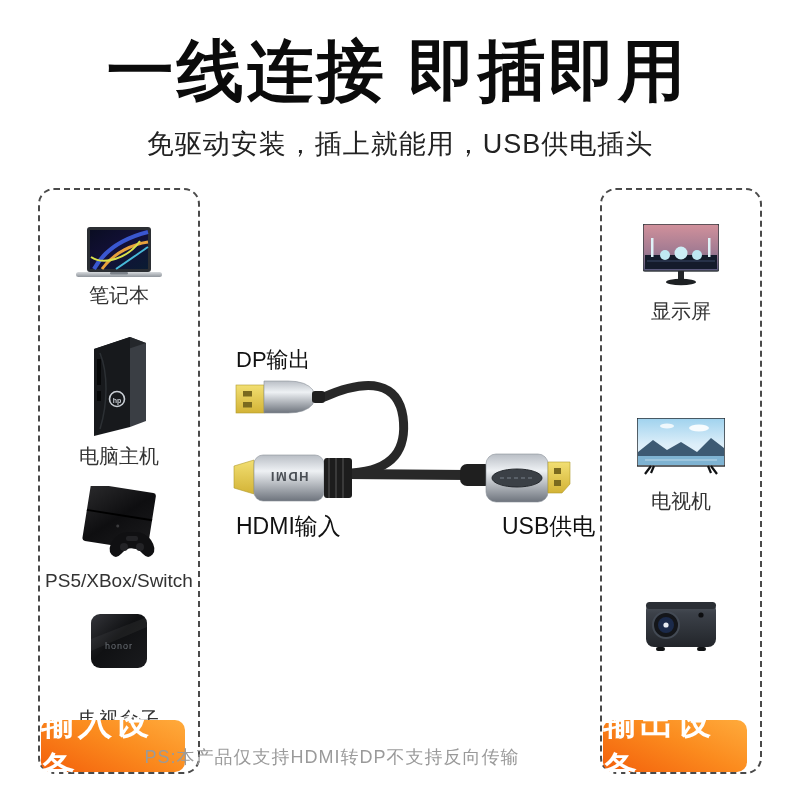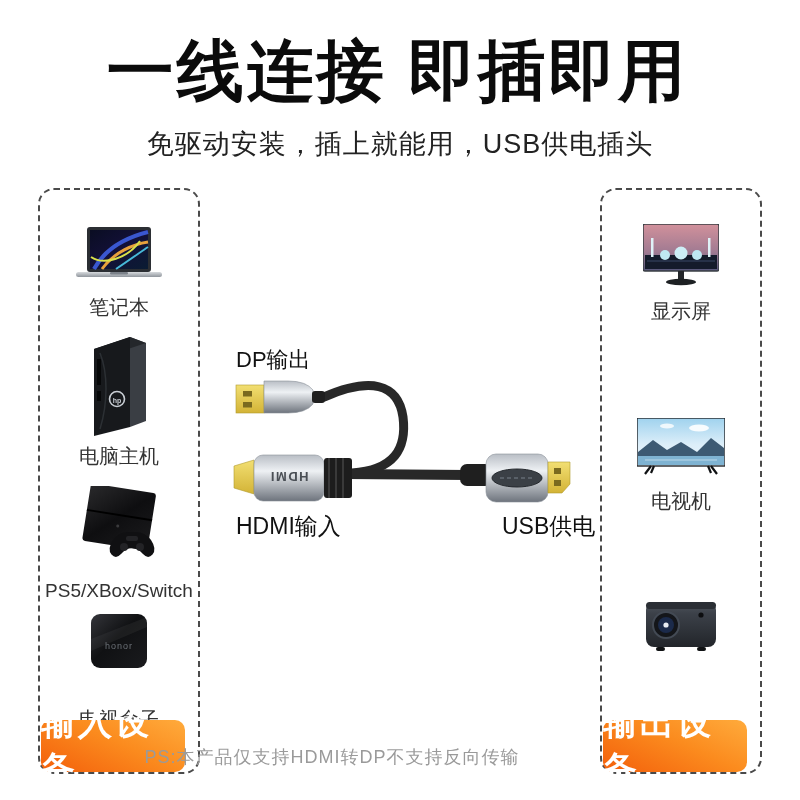--- a/index.html
+++ b/index.html
@@ -29,25 +29,25 @@
   }
   .dev-label.latin{font-size:19px;letter-spacing:0;}
   .badge{
     position:absolute;left:1px;top:530px;width:144px;height:52px;
     border-radius:10px;display:flex;align-items:center;justify-content:center;
     background:linear-gradient(25deg,#f35f0b 0%,#fb8b1e 55%,#ffab3c 100%);
     color:#ffffff;font-size:34px;font-weight:800;letter-spacing:3px;
   }
   
   .laptop{top:37px;left:36px;}
-  .lbl-laptop{top:104px;}
+  .lbl-laptop{top:92px;}
   .tower{top:143px;left:42px;}
   .lbl-tower{top:253px;}
   .console{top:296px;left:31px;}
-  .lbl-console{top:390px;}
+  .lbl-console{top:380px;}
   .tvbox{top:423px;left:50px;}
   .lbl-tvbox{top:516px;}
   
   .monitor{top:34px;left:41px;}
   .lbl-monitor{top:108px;}
   .tv{top:228px;left:35px;}
   .lbl-tv{top:298px;}
   .projector{top:408px;left:42px;}
   .lbl-projector{top:480px;}
   

